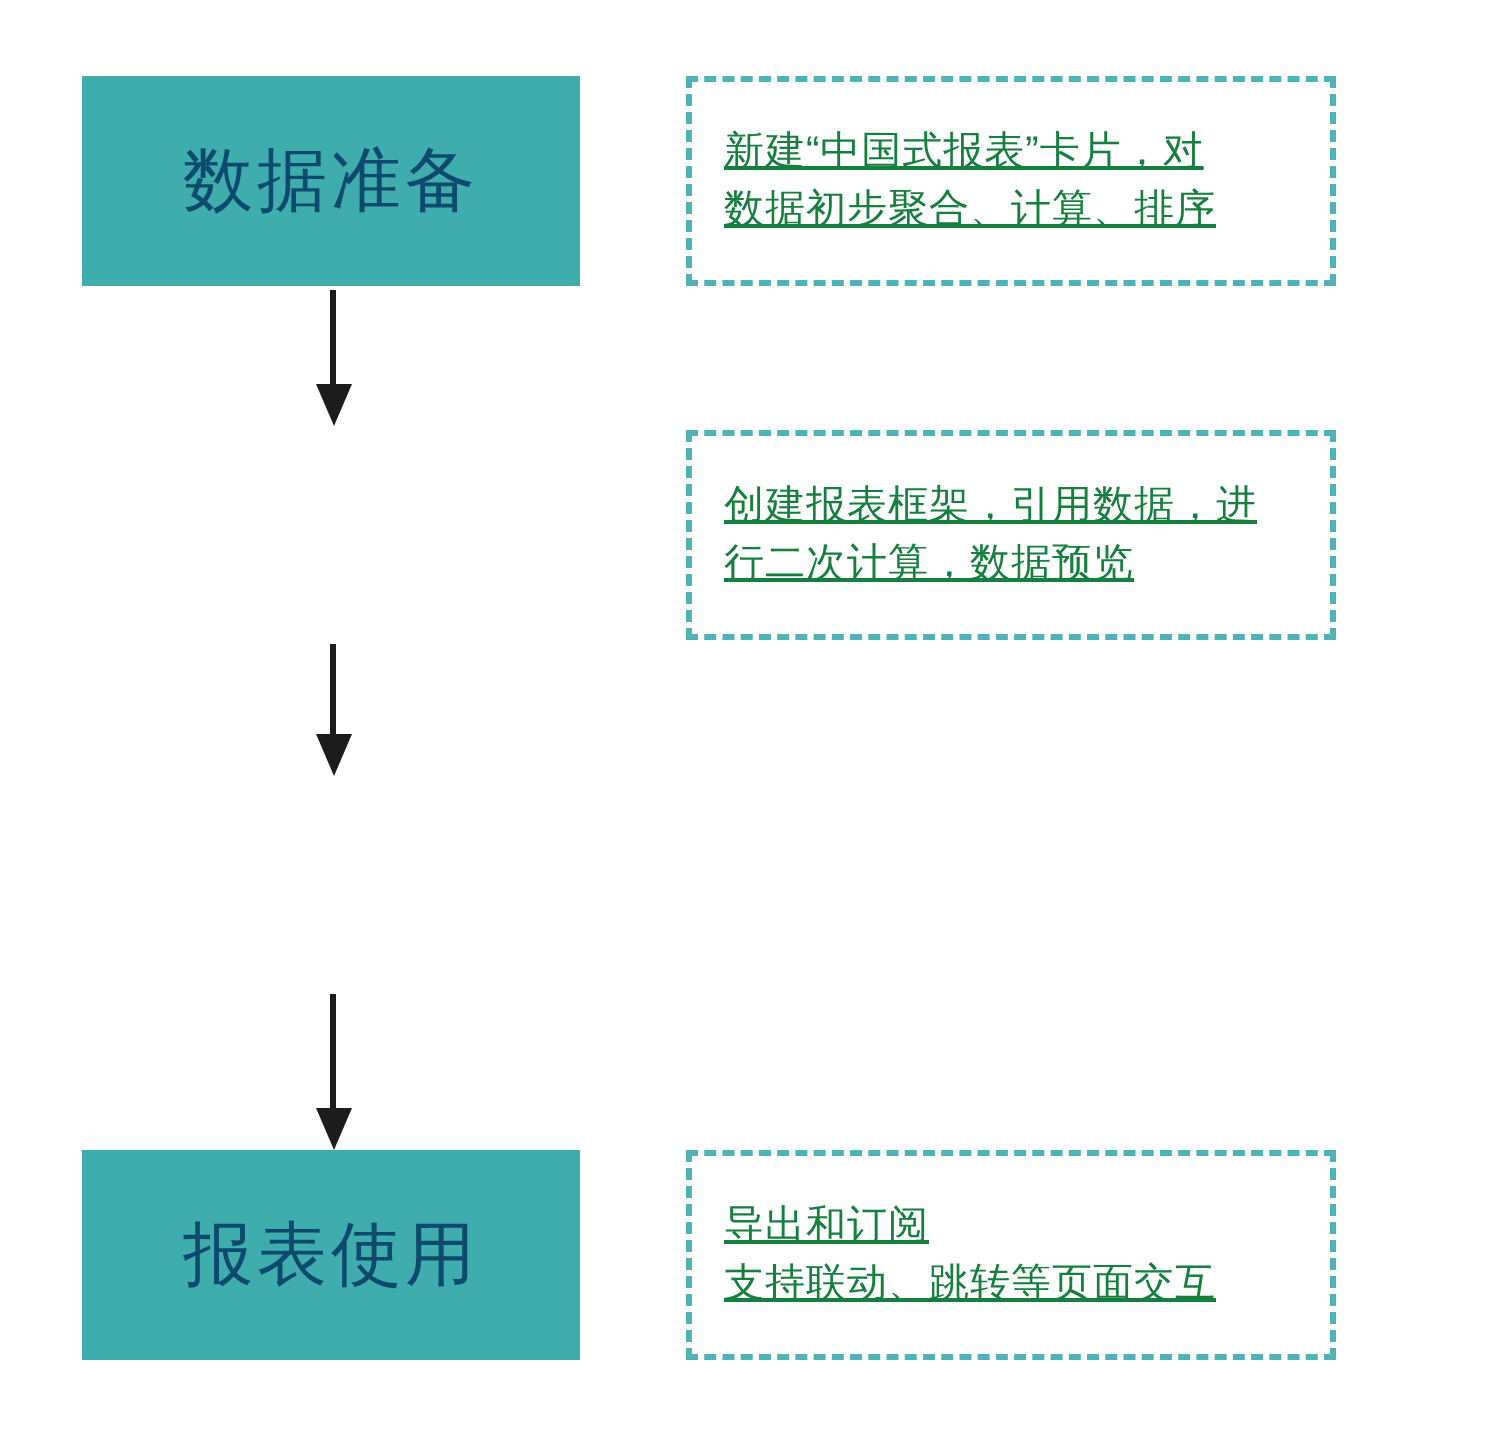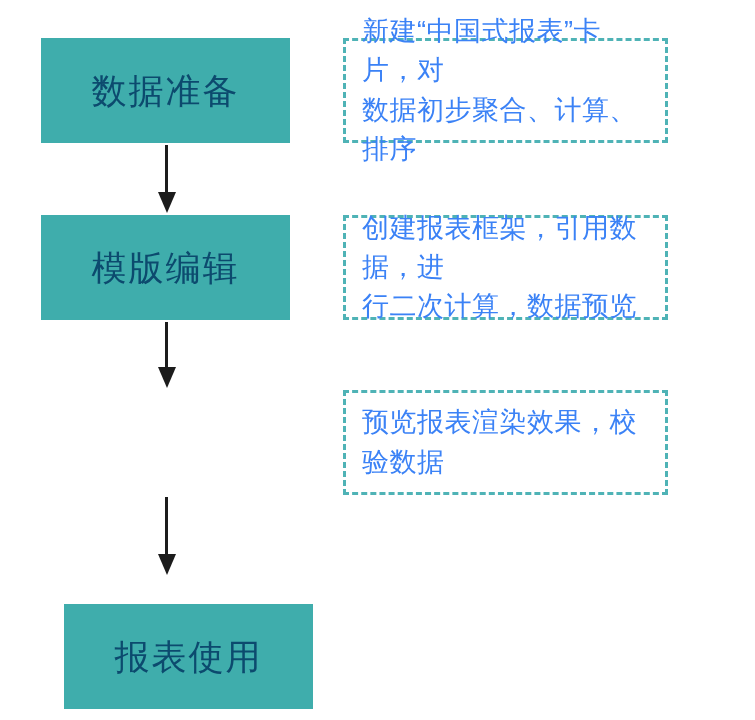--- a/index.html
+++ b/index.html
@@ -45,26 +45,27 @@
     left: 343px;
     width: 325px;
     height: 105px;
     box-sizing: border-box;
     border: 3px dashed #4FB3B6;
     display: flex;
     align-items: center;
     background: #ffffff;
   }
   .desc-text {
-    color: #3b82f6;
-    font-size: 27px;
+    color: #15803d;
+    font-size: 20px;
     line-height: 1.45;
     padding: 0 16px;
     letter-spacing: 0.5px;
     white-space: pre-line;
+    text-decoration: underline;
   }
 
   
   .arrow {
     position: absolute;
     left: 157px;
     width: 20px;
   }
   .arrow .stem {
     position: absolute;
@@ -94,39 +95,37 @@
   <div class="desc-box" style="top:38px;">
     <span class="desc-text">新建“中国式报表”卡片，对
 数据初步聚合、计算、排序</span>
   </div>
 
   <div class="arrow" style="top:145px; height:68px;">
     <div class="stem" style="height:47px;"></div>
     <div class="head" style="top:47px;"></div>
   </div>
 
-  <div class="stage-box" style="top:215px;">
-    <span class="stage-label">模版编辑</span>
-  </div>
   <div class="desc-box" style="top:215px;">
     <span class="desc-text">创建报表框架，引用数据，进
 行二次计算，数据预览</span>
   </div>
 
   <div class="arrow" style="top:322px; height:66px;">
     <div class="stem" style="height:45px;"></div>
     <div class="head" style="top:45px;"></div>
   </div>
 
-  <div class="desc-box" style="top:390px;">
-    <span class="desc-text">预览报表渲染效果，校验数据</span>
-  </div>
 
   <div class="arrow" style="top:497px; height:78px;">
     <div class="stem" style="height:57px;"></div>
     <div class="head" style="top:57px;"></div>
   </div>
 
-  <div class="stage-box" style="top:604px;margin-left:23px;">
+  <div class="stage-box" style="top:575px;">
     <span class="stage-label">报表使用</span>
+  </div>
+  <div class="desc-box" style="top:575px;">
+    <span class="desc-text">导出和订阅
+支持联动、跳转等页面交互</span>
   </div>
 
 </div>
 
 </body></html>

